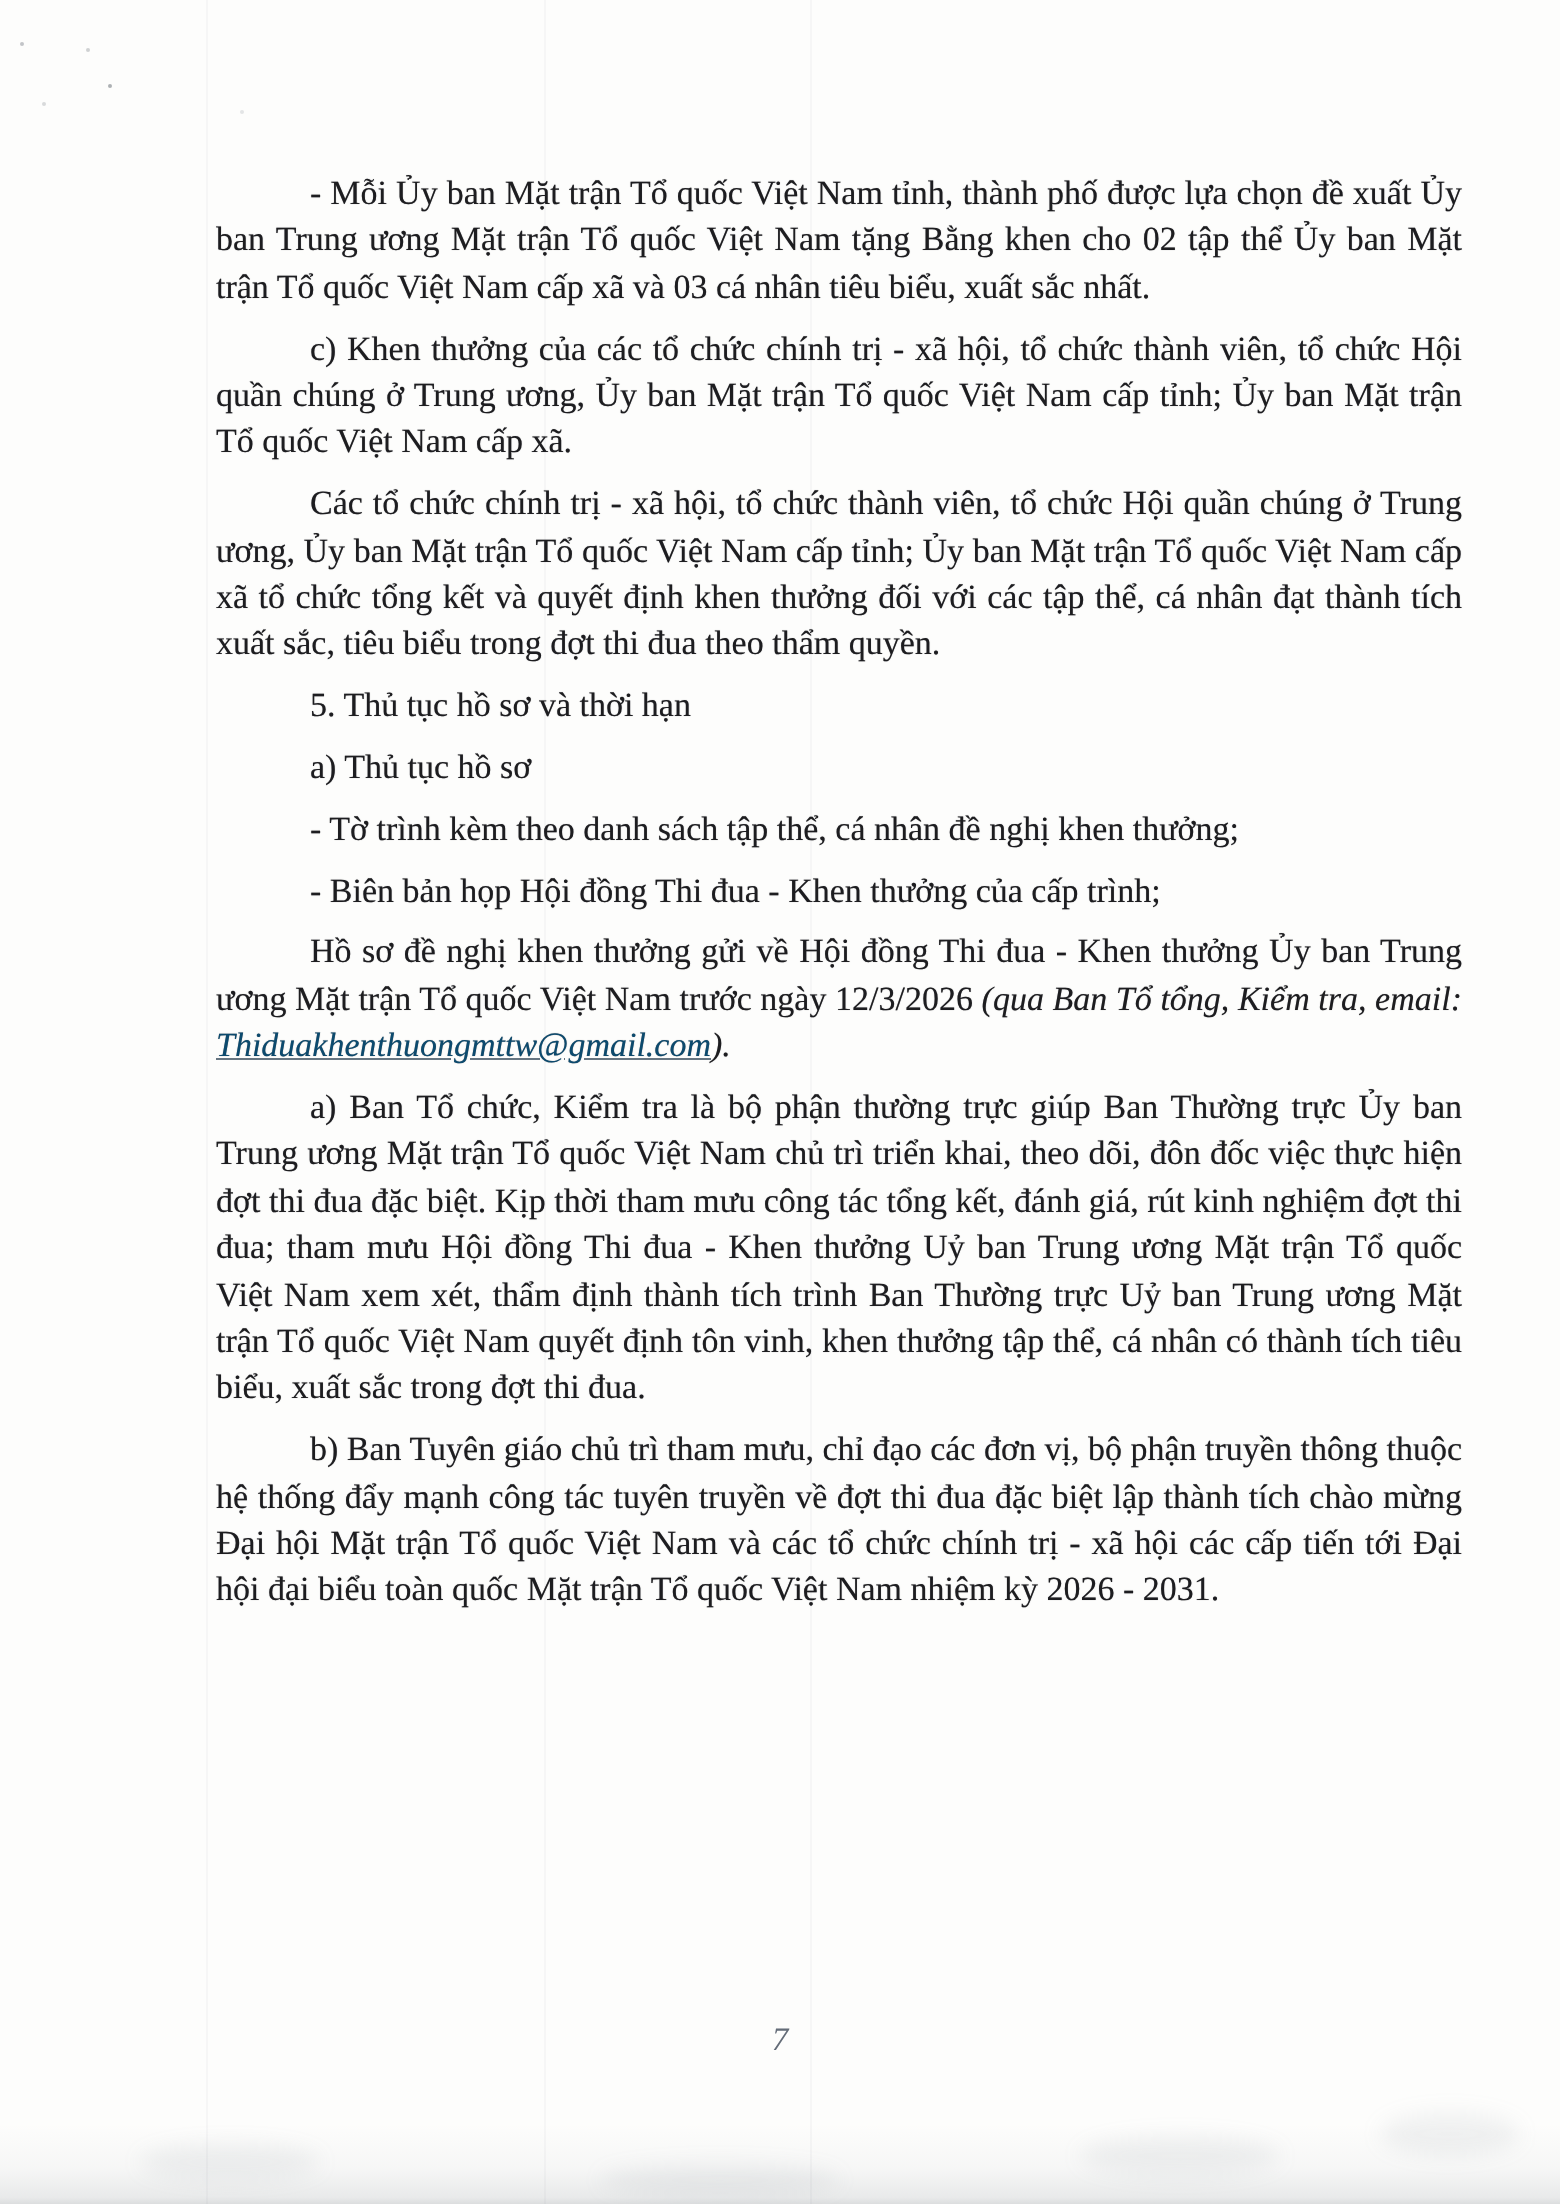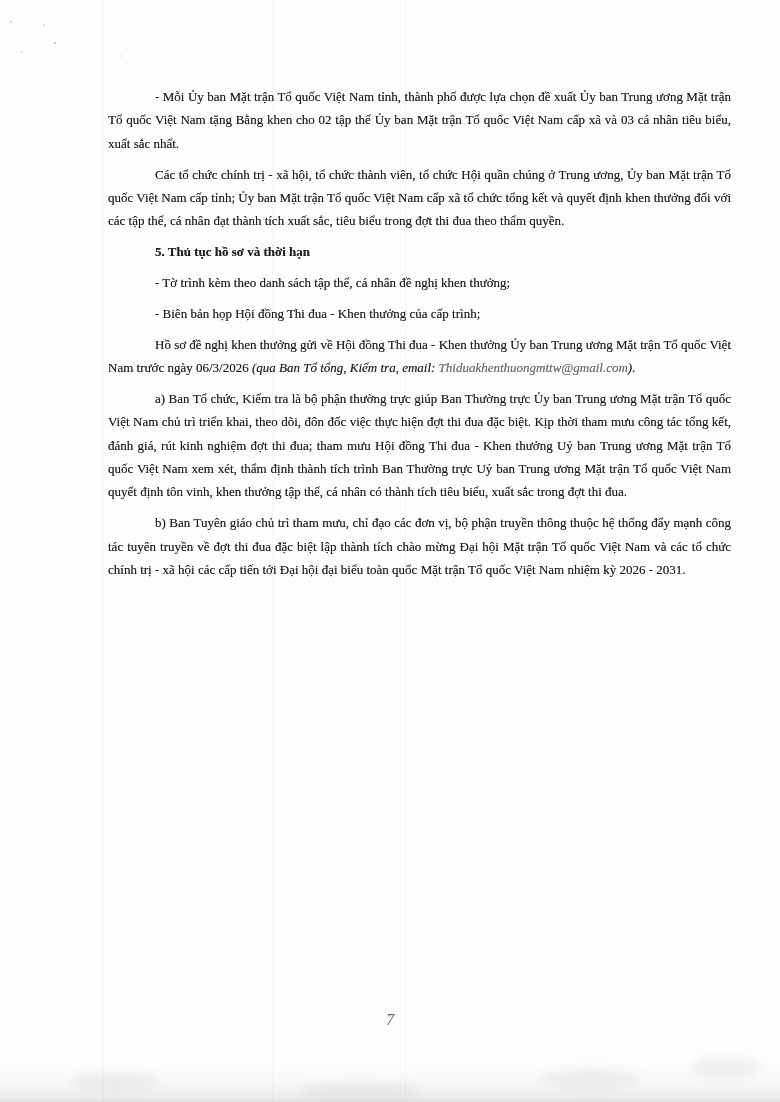--- a/index.html
+++ b/index.html
@@ -47,30 +47,31 @@
     background:rgba(128,136,144,0.10);
     filter:blur(5px);
   }
   .blob.b1 { left:70px;  top:1072px; width:90px;  height:18px; }
   .blob.b2 { left:300px; top:1082px; width:120px; height:16px; }
   .blob.b3 { left:540px; top:1068px; width:100px; height:20px; }
   .blob.b4 { left:690px; top:1056px; width:70px;  height:22px; }
 
   .content {
     position:absolute; left:108px; top:85px; width:623px;
-    font-size:13px; line-height:23.4px;
+    font-size:17px; line-height:23.4px;
     text-align:justify;
     text-shadow:0 0 0.4px rgba(30,30,35,0.55);
   }
   .para { text-indent:47px; margin-bottom:7.4px; }
-  .bold { font-weight:bold; }
+  .bold { font-weight:normal; }
   .it { font-style:italic; }
   .email-link {
     font-style:italic;
-    color:#737373;
+    color:#0c4a6e;
+    text-decoration:underline;
     text-decoration-color:rgba(95,114,128,0.8);
   }
   .page-number {
     position:absolute; left:0; top:1010px; width:780px;
     text-align:center;
     font-size:16.5px; color:#646c78;
     font-style:italic;
   }
 </style>
 </head>
@@ -80,33 +81,35 @@
 
   <div class="artifact-vline v1"></div>
   <div class="artifact-vline v2"></div>
   <div class="artifact-vline v3"></div>
   <div class="specks"></div>
 
   <div class="content">
 
     <p class="para">- Mỗi Ủy ban Mặt trận Tổ quốc Việt Nam tỉnh, thành phố được lựa chọn đề xuất Ủy ban Trung ương Mặt trận Tổ quốc Việt Nam tặng Bằng khen cho 02 tập thể Ủy ban Mặt trận Tổ quốc Việt Nam cấp xã và 03 cá nhân tiêu biểu, xuất sắc nhất.</p>
 
+    <p class="para">c) Khen thưởng của các tổ chức chính trị - xã hội, tổ chức thành viên, tổ chức Hội quần chúng ở Trung ương, Ủy ban Mặt trận Tổ quốc Việt Nam cấp tỉnh; Ủy ban Mặt trận Tổ quốc Việt Nam cấp xã.</p>
 
     <p class="para">Các tổ chức chính trị - xã hội, tổ chức thành viên, tổ chức Hội quần chúng ở Trung ương, Ủy ban Mặt trận Tổ quốc Việt Nam cấp tỉnh; Ủy ban Mặt trận Tổ quốc Việt Nam cấp xã tổ chức tổng kết và quyết định khen thưởng đối với các tập thể, cá nhân đạt thành tích xuất sắc, tiêu biểu trong đợt thi đua theo thẩm quyền.</p>
 
     <p class="para bold">5. Thủ tục hồ sơ và thời hạn</p>
 
+    <p class="para">a) Thủ tục hồ sơ</p>
 
     <p class="para">- Tờ trình kèm theo danh sách tập thể, cá nhân đề nghị khen thưởng;</p>
 
     <p class="para">- Biên bản họp Hội đồng Thi đua - Khen thưởng của cấp trình;</p>
 
 
 
-    <p class="para"><span>Hồ sơ đề nghị khen thưởng gửi về Hội đồng Thi đua - Khen thưởng Ủy ban Trung ương Mặt trận Tổ quốc Việt Nam trước ngày 06/3/2026 </span><span class="it">(qua Ban Tổ tổng, Kiểm tra, email: </span><span class="email-link">Thiduakhenthuongmttw@gmail.com</span><span class="it">).</span></p>
+    <p class="para"><span>Hồ sơ đề nghị khen thưởng gửi về Hội đồng Thi đua - Khen thưởng Ủy ban Trung ương Mặt trận Tổ quốc Việt Nam trước ngày 12/3/2026 </span><span class="it">(qua Ban Tổ tổng, Kiểm tra, email: </span><span class="email-link">Thiduakhenthuongmttw@gmail.com</span><span class="it">).</span></p>
 
 
 
     <p class="para">a) Ban Tổ chức, Kiểm tra là bộ phận thường trực giúp Ban Thường trực Ủy ban Trung ương Mặt trận Tổ quốc Việt Nam chủ trì triển khai, theo dõi, đôn đốc việc thực hiện đợt thi đua đặc biệt. Kịp thời tham mưu công tác tổng kết, đánh giá, rút kinh nghiệm đợt thi đua; tham mưu Hội đồng Thi đua - Khen thưởng Uỷ ban Trung ương Mặt trận Tổ quốc Việt Nam xem xét, thẩm định thành tích trình Ban Thường trực Uỷ ban Trung ương Mặt trận Tổ quốc Việt Nam quyết định tôn vinh, khen thưởng tập thể, cá nhân có thành tích tiêu biểu, xuất sắc trong đợt thi đua.</p>
 
     <p class="para">b) Ban Tuyên giáo chủ trì tham mưu, chỉ đạo các đơn vị, bộ phận truyền thông thuộc hệ thống đẩy mạnh công tác tuyên truyền về đợt thi đua đặc biệt lập thành tích chào mừng Đại hội Mặt trận Tổ quốc Việt Nam và các tổ chức chính trị - xã hội các cấp tiến tới Đại hội đại biểu toàn quốc Mặt trận Tổ quốc Việt Nam nhiệm kỳ 2026 - 2031.</p>
 
   </div>
 
   <div class="page-number">7</div>

